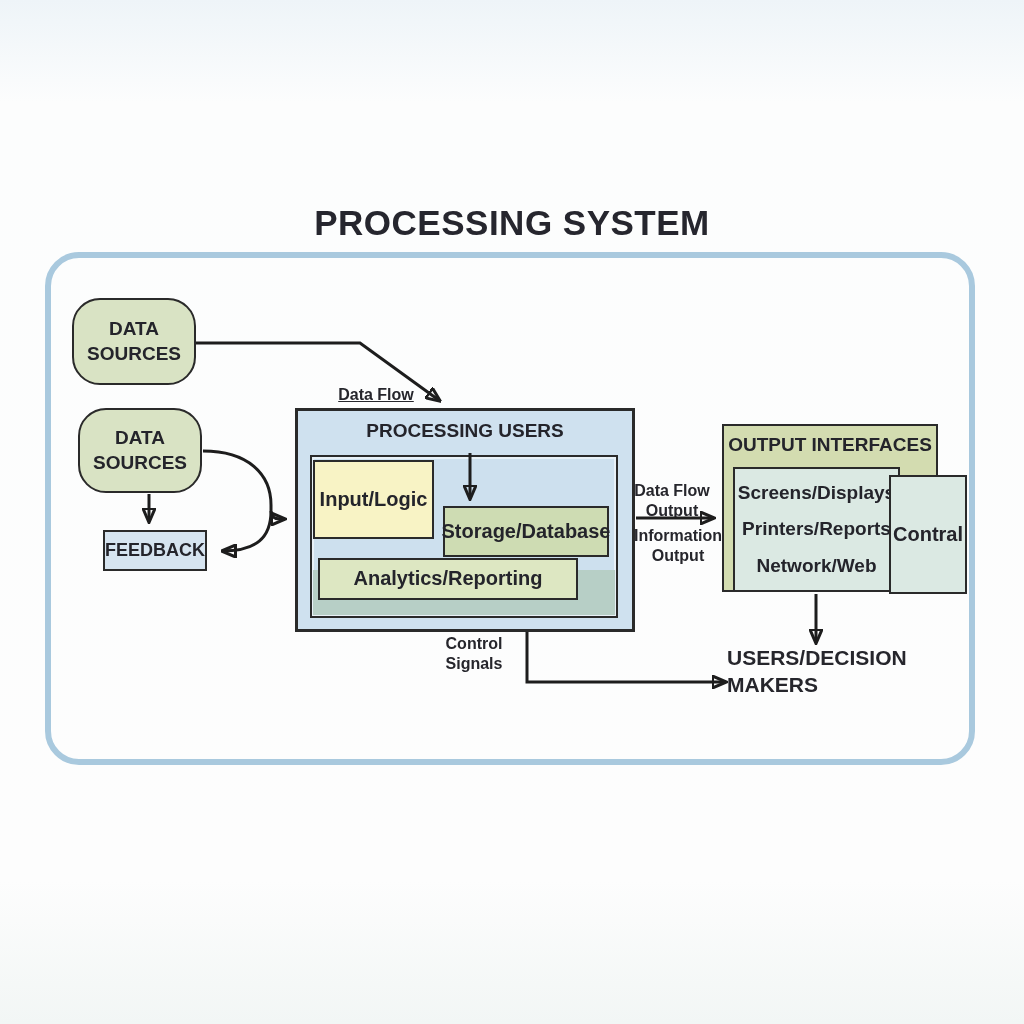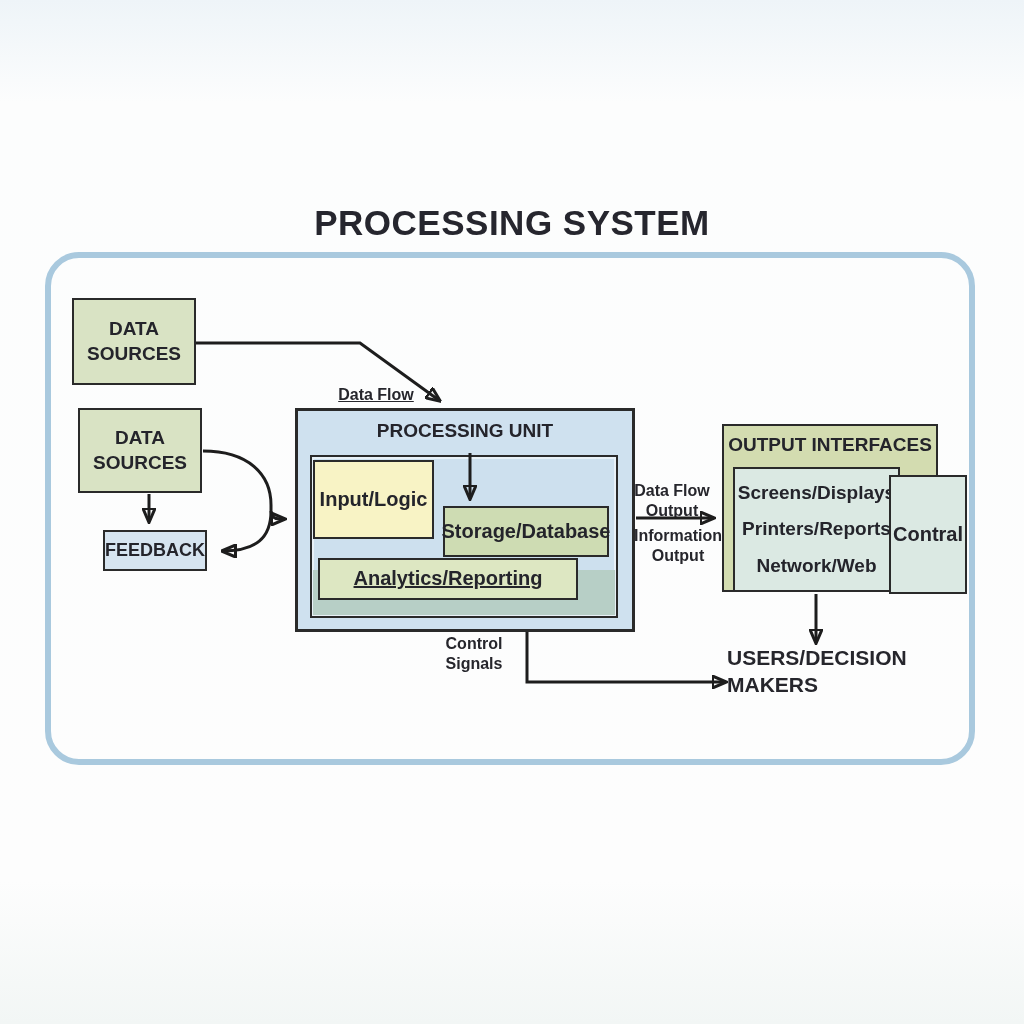--- a/index.html
+++ b/index.html
@@ -19,26 +19,26 @@
   .boundary{
     position:absolute;left:45px;top:252px;width:930px;height:513px;
     border:6px solid #a9c9de;border-radius:34px;box-sizing:border-box;
   }
   .box{
     position:absolute;box-sizing:border-box;
     border:2px solid #2a2a2a;
     display:flex;align-items:center;justify-content:center;
     text-align:center;line-height:1.28;
   }
-  .green{background:#d9e3c4;}
+  .green{background:#d9e3c4;border-radius:28px;}
   .blue{background:#cfe1ef;}
   .paleblue{background:#d6e4f0;}
   .yellow{background:#f8f3c5;}
   .sage{background:#cedcb3;}
-  .lightsage{background:#dde7c2;text-decoration:underline;}
+  .lightsage{background:#dde7c2;}
   .olive{background:#d3dcb0;}
   .paleteal{background:#dbe9e3;}
   #ds1{left:72px;top:298px;width:124px;height:87px;font-size:19px;font-weight:bold;}
   #ds2{left:78px;top:408px;width:124px;height:85px;font-size:19px;font-weight:bold;}
   #feedback{left:103px;top:530px;width:104px;height:41px;font-size:18px;font-weight:bold;}
   #processing{left:295px;top:408px;width:340px;height:224px;border-width:3px;}
   #processing-title{position:absolute;left:295px;top:420px;width:340px;text-align:center;
     font-size:19px;font-weight:bold;}
   #pu-inner{left:310px;top:455px;width:308px;height:163px;background:#cde0ee;
     box-shadow:inset 0 0 0 2px rgba(255,255,255,.55);}
@@ -78,21 +78,21 @@
     <span>DATA SOURCES</span>
   </div>
   <div class="box green" id="ds2">
     <span>DATA SOURCES</span>
   </div>
   <div class="box paleblue" id="feedback">
     <span>FEEDBACK</span>
   </div>
 
   <div class="box blue" id="processing"></div>
-  <div id="processing-title">PROCESSING UNIT</div>
+  <div id="processing-title">PROCESSING USERS</div>
   <div class="box" id="pu-inner"></div>
   <div id="pu-teal"></div>
   <div class="box sage" id="storage">
     <span>Storage/Database</span>
   </div>
   <div class="box yellow" id="input-logic">
     <span>Input/Logic</span>
   </div>
   <div class="box lightsage" id="analytics">
     <span>Analytics/Reporting</span>

